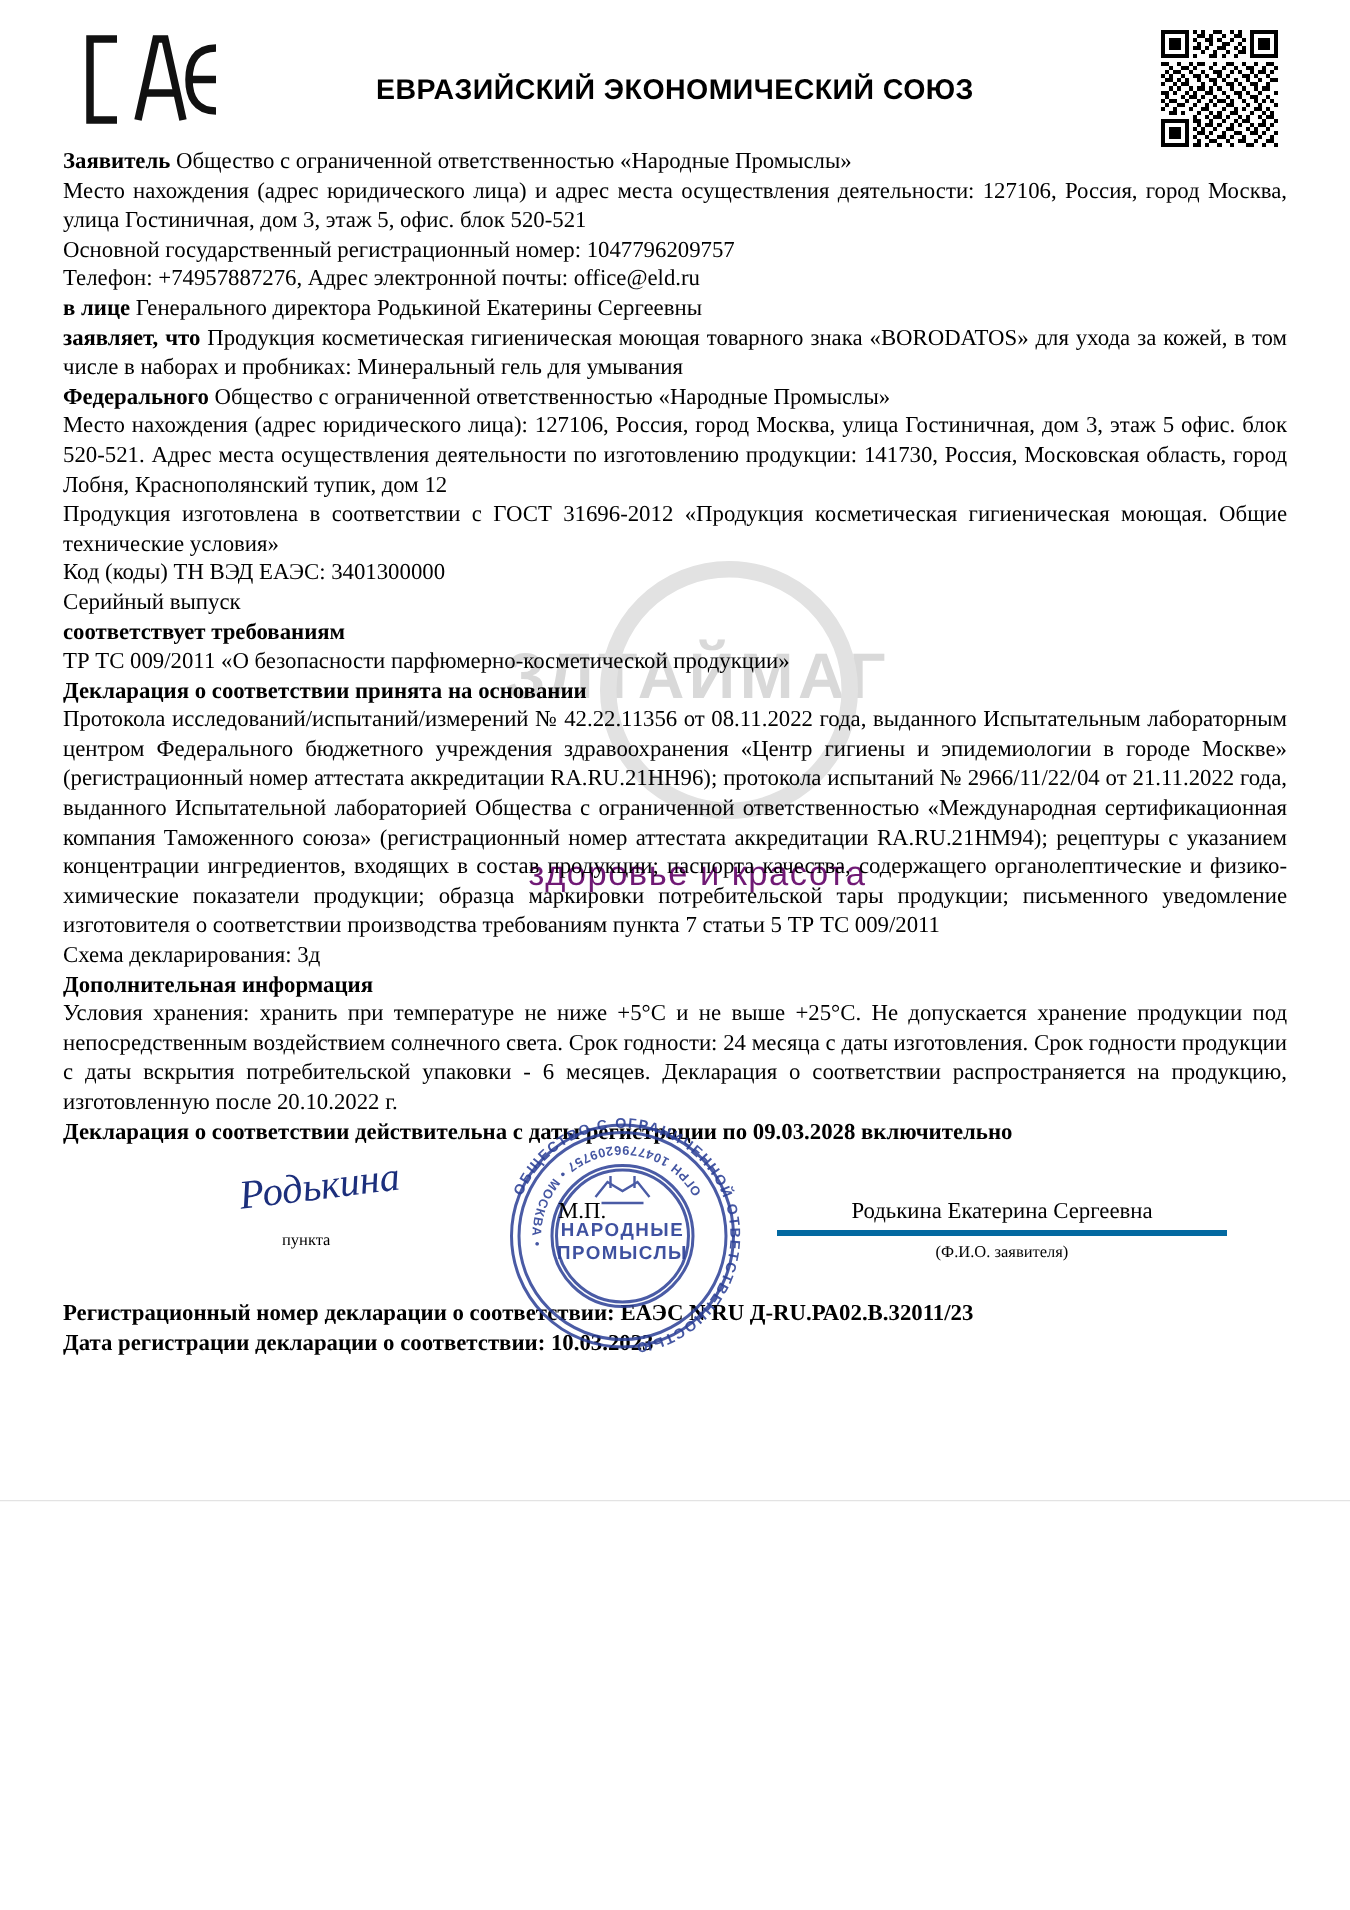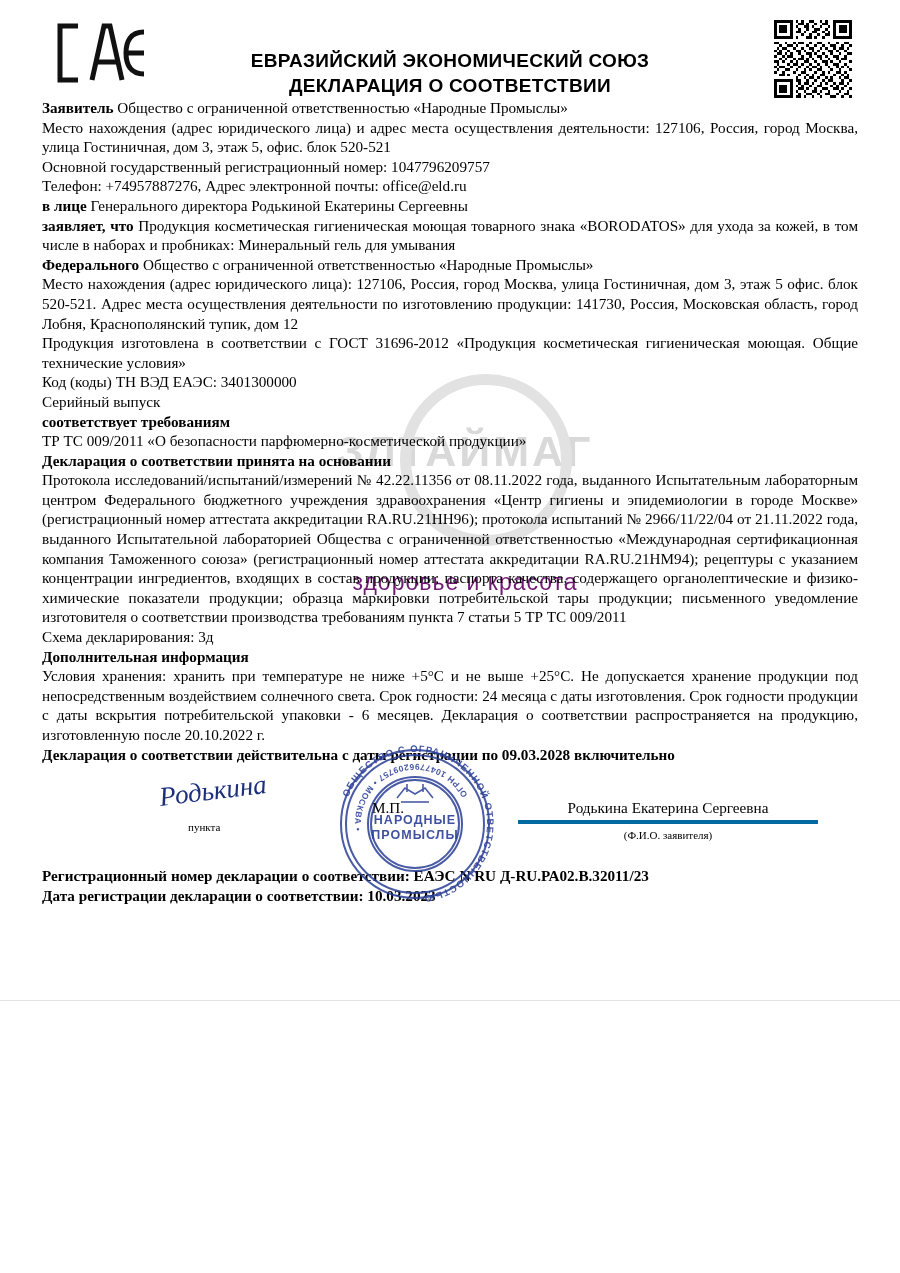--- a/index.html
+++ b/index.html
@@ -198,21 +198,20 @@
         <path d="M26 4 L8 4 L8 58 L26 58"></path>
         <path d="M40 58 L52 4 L58 4 L70 58"></path>
         <path d="M45 40 L65 40"></path>
         <path d="M92 10 C78 10 74 20 74 31 C74 42 78 52 92 52"></path>
         <path d="M74 31 L92 31"></path>
       </g>
     </svg>
 
     <div class="title-block">
       <div class="title-line">ЕВРАЗИЙСКИЙ ЭКОНОМИЧЕСКИЙ СОЮЗ</div>
-      <div class="title-line">ДЕКЛАРАЦИЯ О СООТВЕТСТВИИ</div>
     </div>
 
     <svg class="qr" viewBox="0 0 29 29" shape-rendering="crispEdges">
       <rect width="29" height="29" fill="#fff"></rect>
       <g fill="#000">
         <rect x="0" y="0" width="7" height="1"></rect>
           <rect x="0" y="6" width="7" height="1"></rect>
         <rect x="0" y="0" width="1" height="7"></rect>
           <rect x="6" y="0" width="1" height="7"></rect>
         <rect x="2" y="2" width="3" height="3"></rect>

